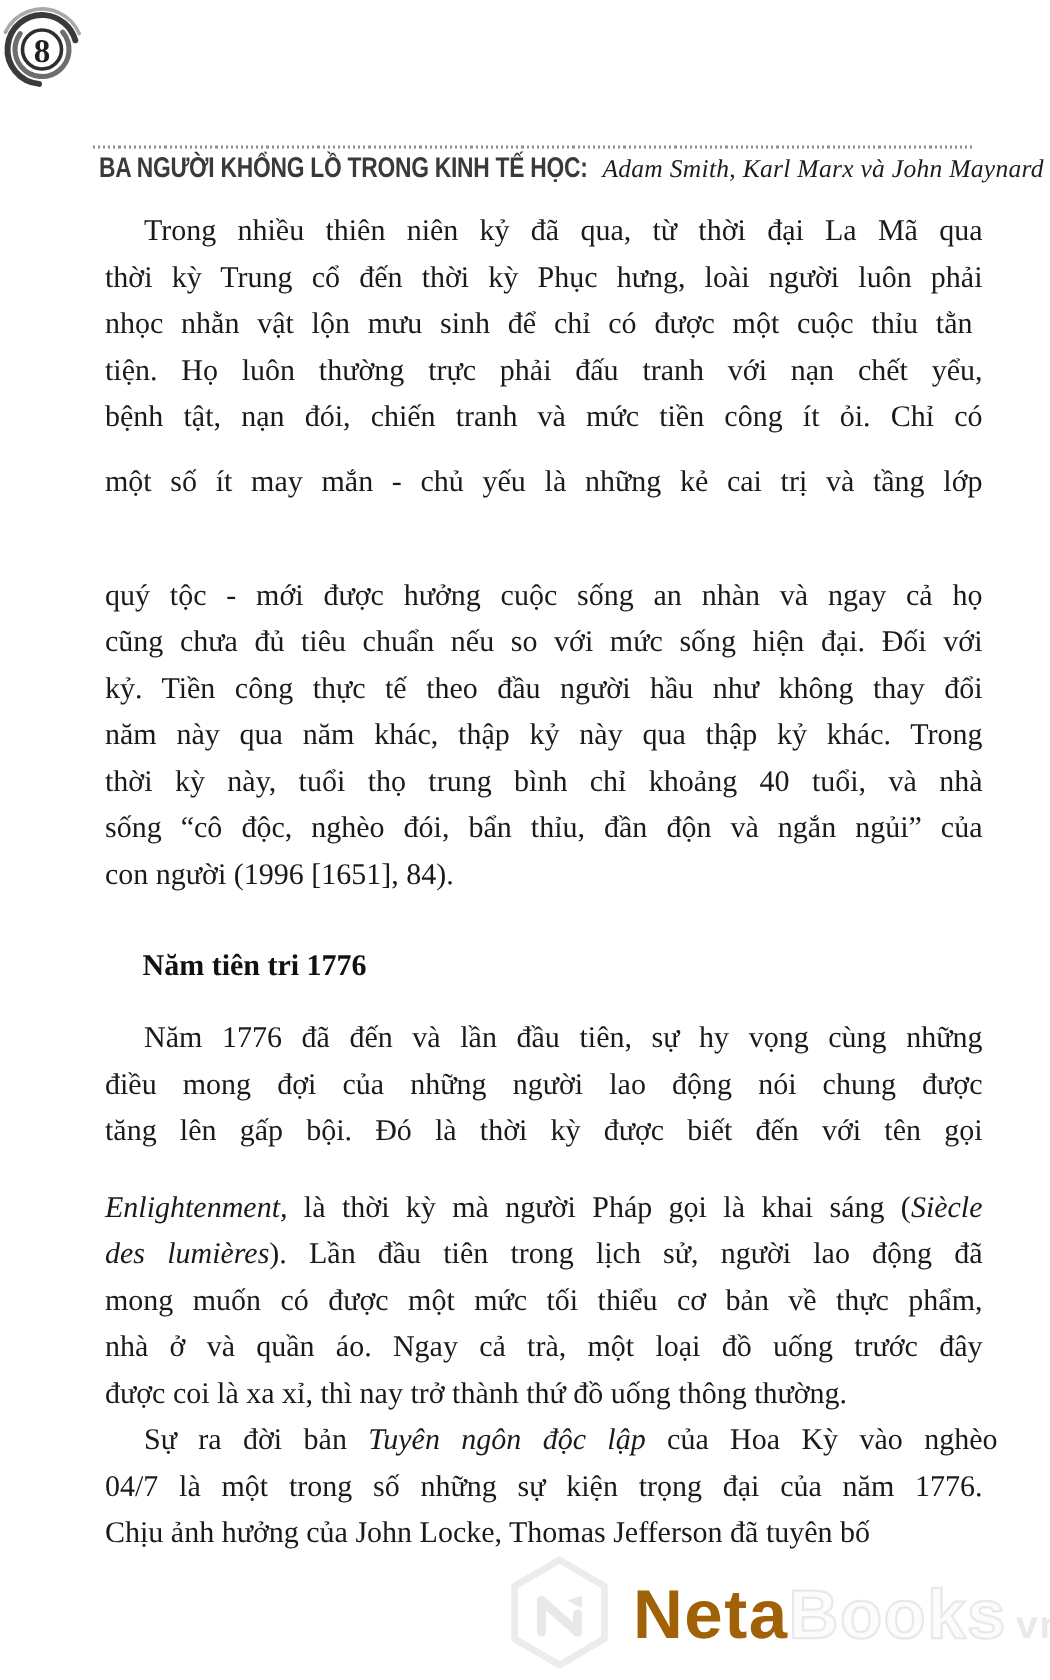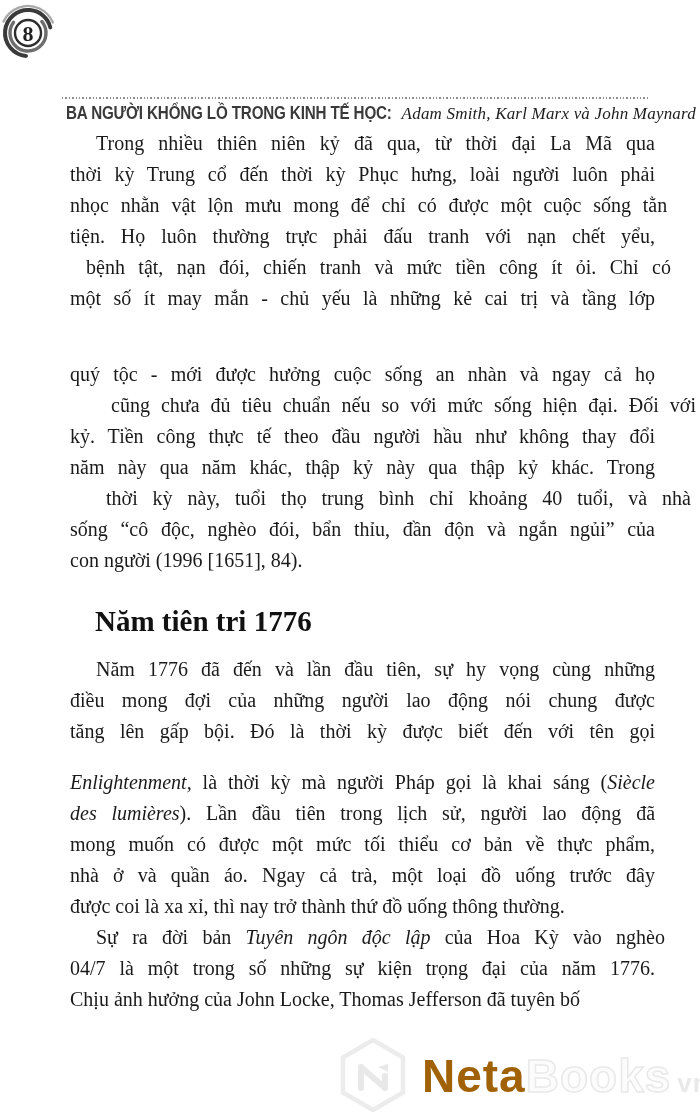--- a/index.html
+++ b/index.html
@@ -25,30 +25,30 @@
   .title-italic {
     font-family:"Liberation Serif","DejaVu Serif",serif; font-style:italic;
     font-size:17px; color:#1c1c1c; letter-spacing:0.2px;
   }
   .dotted-rule {
     position:absolute; left:62px; top:97px; width:588px; height:2px;
     background-image:repeating-linear-gradient(90deg,#8e8e8e 0 1.4px,transparent 1.4px 3.4px);
   }
 
   
-  .page-body { position:absolute; left:70px; top:128px; width:585px; }
+  .page-body { position:absolute; left:70px; top:139px; width:585px; }
   .line {
     height:31px; line-height:31px; white-space:nowrap;
     font-size:20px; color:#1a1a1a;
   }
   .line.first { padding-left:26px; }
   .line-inner i { font-style:italic; }
   .section-heading {
     height:31px; line-height:31px; padding-left:25px; margin:30px 0 17px 0;
-    font-weight:700; font-size:29px; color:#111111;
+    font-weight:700; font-size:20px; color:#111111;
   }
 
   
   .watermark {
     position:absolute; left:336px; top:1034px; height:84px;
     display:flex; align-items:center; gap:12px;
     user-select:none; pointer-events:none;
   }
   .wm-text {
     font-family:"Liberation Sans","DejaVu Sans",sans-serif; font-weight:700;
@@ -79,29 +79,29 @@
       <span class="title-italic">Adam Smith, Karl Marx và John Maynard Keynes</span>
     </div>
 
     <div class="dotted-rule"></div>
   </div>
 
   <div class="page-body">
       <div class="para">
         <div class="line first" style="word-spacing: 9.17188px;"><span class="line-inner"><span>Trong nhiều thiên niên kỷ đã qua, từ thời đại La Mã qua</span></span></div>
         <div class="line" style="word-spacing: 7.77083px;"><span class="line-inner"><span>thời kỳ Trung cổ đến thời kỳ Phục hưng, loài người luôn phải</span></span></div>
-        <div class="line" style="word-spacing: 6.84255px;"><span class="line-inner"><span>nhọc nhằn vật lộn mưu mong để chỉ có được một cuộc sống tằn</span></span></div>
+        <div class="line" style="word-spacing: 6.84255px;"><span class="line-inner"><span>nhọc nhằn vật lộn mưu sinh để chỉ có được một cuộc thỉu tằn</span></span></div>
         <div class="line" style="word-spacing: 10.8636px;"><span class="line-inner"><span>tiện. Họ luôn thường trực phải đấu tranh với nạn chết yểu,</span></span></div>
-        <div class="line" style="word-spacing: 8.44832px; margin-left: 16px;"><span class="line-inner"><span>bệnh tật, nạn đói, chiến tranh và mức tiền công ít ỏi. Chỉ có</span></span></div>
-        <div class="line" style="word-spacing: 7.46875px;"><span class="line-inner"><span>một số ít may mắn - chủ yếu là những kẻ cai trị và tầng lớp</span></span></div>
+        <div class="line" style="word-spacing: 8.44832px;"><span class="line-inner"><span>bệnh tật, nạn đói, chiến tranh và mức tiền công ít ỏi. Chỉ có</span></span></div>
+        <div class="line" style="word-spacing: 7.46875px; margin-top: 12px;"><span class="line-inner"><span>một số ít may mắn - chủ yếu là những kẻ cai trị và tầng lớp</span></span></div>
         <div class="line" style="word-spacing: 8.20793px; margin-top: 45px;"><span class="line-inner"><span>quý tộc - mới được hưởng cuộc sống an nhàn và ngay cả họ</span></span></div>
-        <div class="line" style="word-spacing: 6.07091px; margin-left: 41px;"><span class="line-inner"><span>cũng chưa đủ tiêu chuẩn nếu so với mức sống hiện đại. Đối với</span></span></div>
+        <div class="line" style="word-spacing: 6.07091px;"><span class="line-inner"><span>cũng chưa đủ tiêu chuẩn nếu so với mức sống hiện đại. Đối với</span></span></div>
         <div class="line" style="word-spacing: 7.98568px;"><span class="line-inner"><span>kỷ. Tiền công thực tế theo đầu người hầu như không thay đổi</span></span></div>
         <div class="line" style="word-spacing: 8.20312px;"><span class="line-inner"><span>năm này qua năm khác, thập kỷ này qua thập kỷ khác. Trong</span></span></div>
-        <div class="line" style="word-spacing: 9.92578px; margin-left: 36px;"><span class="line-inner"><span>thời kỳ này, tuổi thọ trung bình chỉ khoảng 40 tuổi, và nhà</span></span></div>
+        <div class="line" style="word-spacing: 9.92578px;"><span class="line-inner"><span>thời kỳ này, tuổi thọ trung bình chỉ khoảng 40 tuổi, và nhà</span></span></div>
         <div class="line" style="word-spacing: 7.69531px;"><span class="line-inner"><span>sống “cô độc, nghèo đói, bẩn thỉu, đần độn và ngắn ngủi” của</span></span></div>
         <div class="line last"><span class="line-inner"><span>con người (1996 [1651], 84).</span></span></div>
       </div>
       <div class="section-heading">Năm tiên tri 1776</div>
       <div class="para">
         <div class="line first" style="word-spacing: 8.07031px;"><span class="line-inner"><span>Năm 1776 đã đến và lần đầu tiên, sự hy vọng cùng những</span></span></div>
         <div class="line" style="word-spacing: 12.4141px;"><span class="line-inner"><span>điều mong đợi của những người lao động nói chung được</span></span></div>
         <div class="line" style="word-spacing: 10.4495px;"><span class="line-inner"><span>tăng lên gấp bội. Đó là thời kỳ được biết đến với tên gọi</span></span></div>
         <div class="line" style="word-spacing: 5.93892px; margin-top: 20px;"><span class="line-inner"><i>Enlightenment,</i><span> là thời kỳ mà người Pháp gọi là khai sáng (</span><i>Siècle</i></span></div>
         <div class="line" style="word-spacing: 9.76989px;"><span class="line-inner"><i>des lumières</i><span>). Lần đầu tiên trong lịch sử, người lao động đã</span></span></div>

